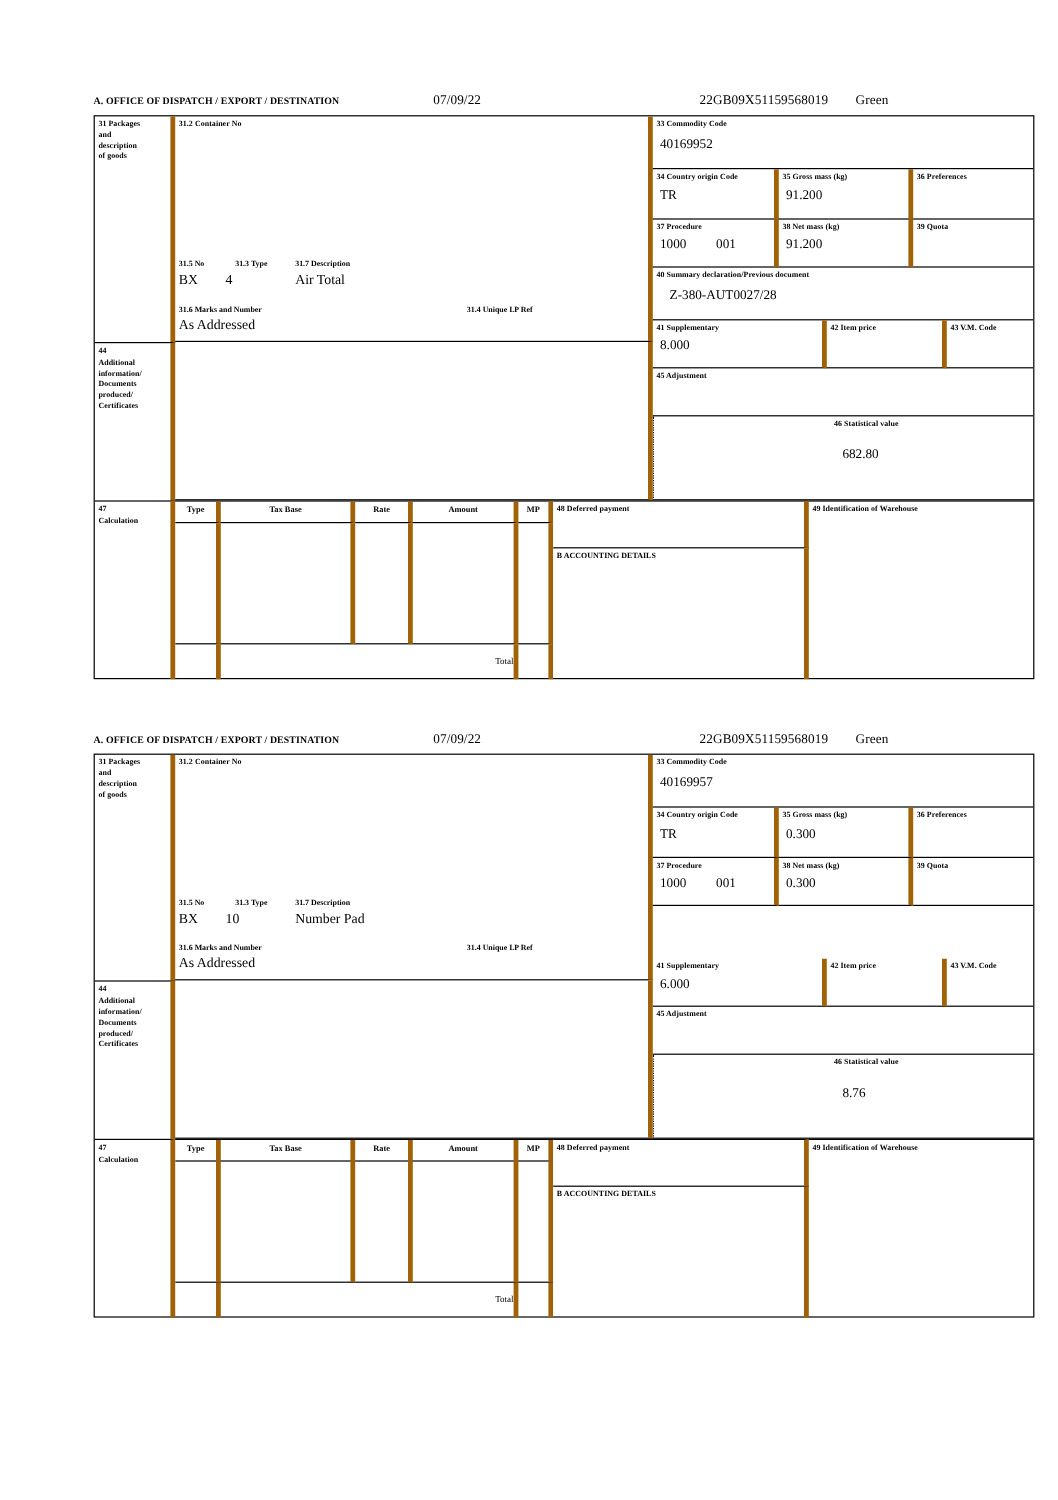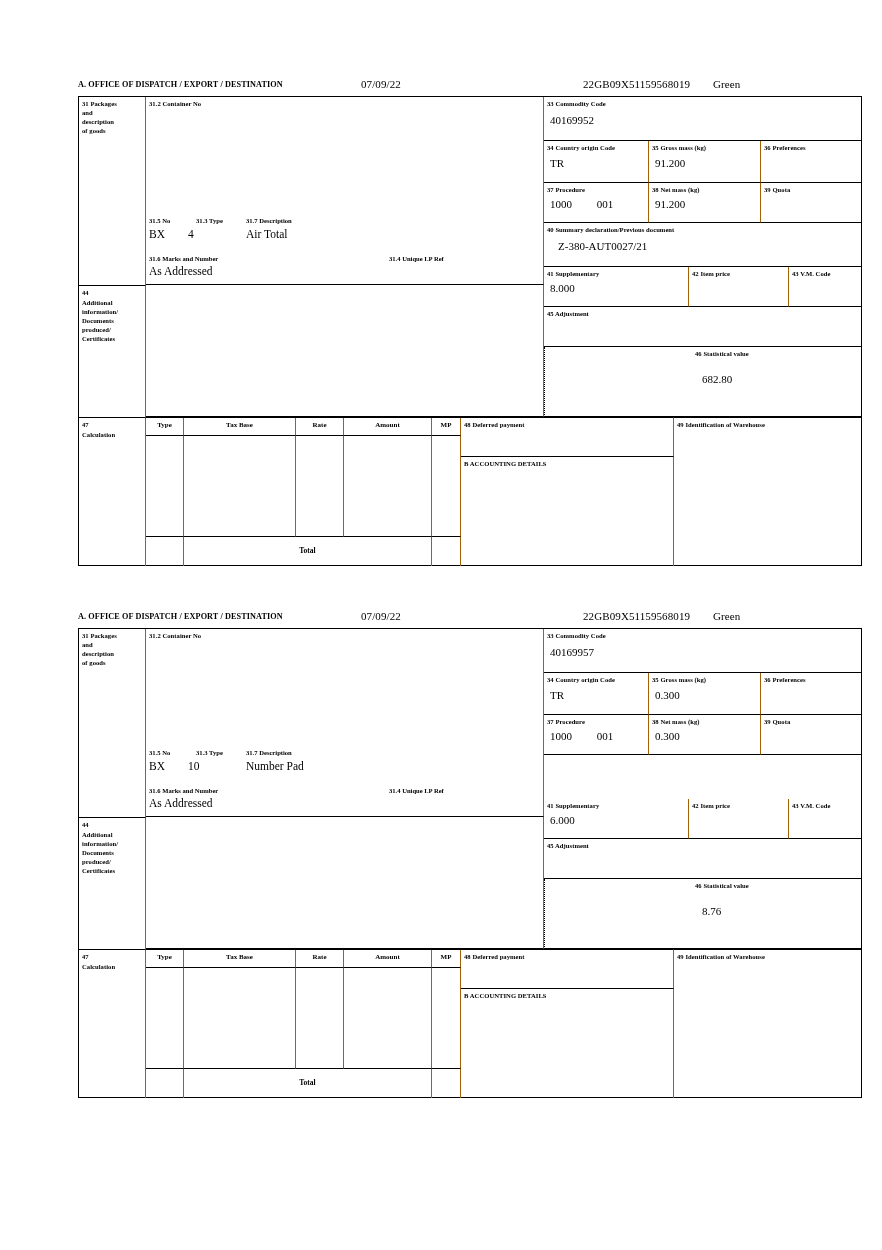--- a/index.html
+++ b/index.html
@@ -71,21 +71,21 @@
     border: 1px solid #000;
     box-sizing: border-box;
   }
   .box {
     position: absolute;
     box-sizing: border-box;
     overflow: hidden;
   }
   .bt { border-top: 1px solid #000; }
   .bb { border-bottom: 1px solid #000; }
-  .br { border-right: 1px solid #a16207; }
+  .br { border-right: 4px solid #a16207; }
 
   .lbl {
     font-size: 6.6px;
     font-weight: bold;
     line-height: 9px;
     padding: 2px 0 0 3px;
     letter-spacing: 0.05px;
   }
   .val {
     font-size: 11px;
@@ -102,22 +102,22 @@
     border-left: 1px dotted #000;
   }
   .ct-hdr {
     font-size: 7px;
     font-weight: bold;
     text-align: center;
     line-height: 14px;
   }
   .ct-total {
     font-size: 7.5px;
-    font-weight: bold;
-    text-align: center;
+    font-weight: normal;
+    text-align: right;
     line-height: 13px;
   }
   .inline-lbl {
     position: absolute;
     font-size: 6.6px;
     font-weight: bold;
   }
   .inline-val {
     position: absolute;
     font-size: 11.5px;
@@ -198,21 +198,21 @@
         <div class="val" style="padding-top:4px;">91.200</div>
       </div>
 
       <div class="box bb" style="left:682px; top:86px; width:100px; height:40px;">
         <div class="lbl">39 Quota</div>
         <div class="val" style="padding-top:4px;"></div>
       </div>
 
       <div class="box bb" style="left:465px; top:126px; width:317px; height:44px;">
         <div class="lbl">40 Summary declaration/Previous document</div>
-        <div class="val" style="padding-top:6px; padding-left:14px;">Z-380-AUT0027/21</div>
+        <div class="val" style="padding-top:6px; padding-left:14px;">Z-380-AUT0027/28</div>
       </div>
 
       <div class="box bb br" style="left:465px; top:170px; width:145px; height:40px;">
         <div class="lbl">41 Supplementary</div>
         <div class="val" style="padding-top:4px;">8.000</div>
       </div>
 
       <div class="box bb br" style="left:610px; top:170px; width:100px; height:40px;">
         <div class="lbl">42 Item price</div>
         <div class="val" style="padding-top:4px;"></div>

